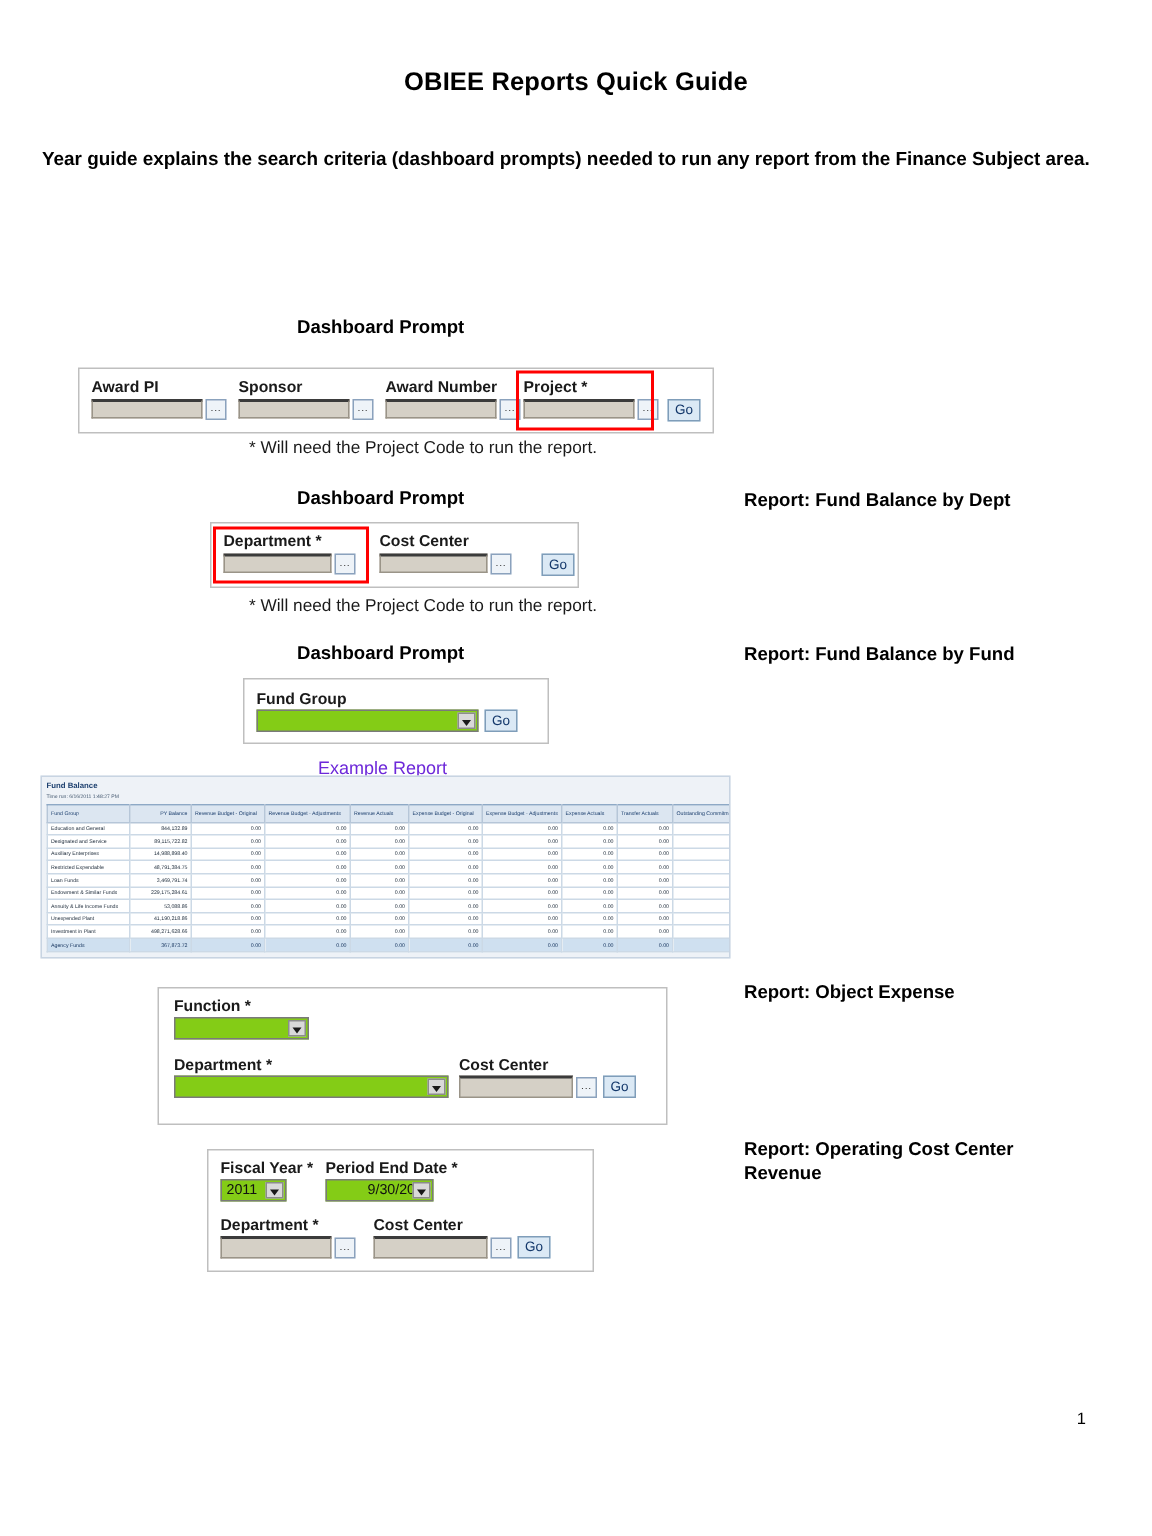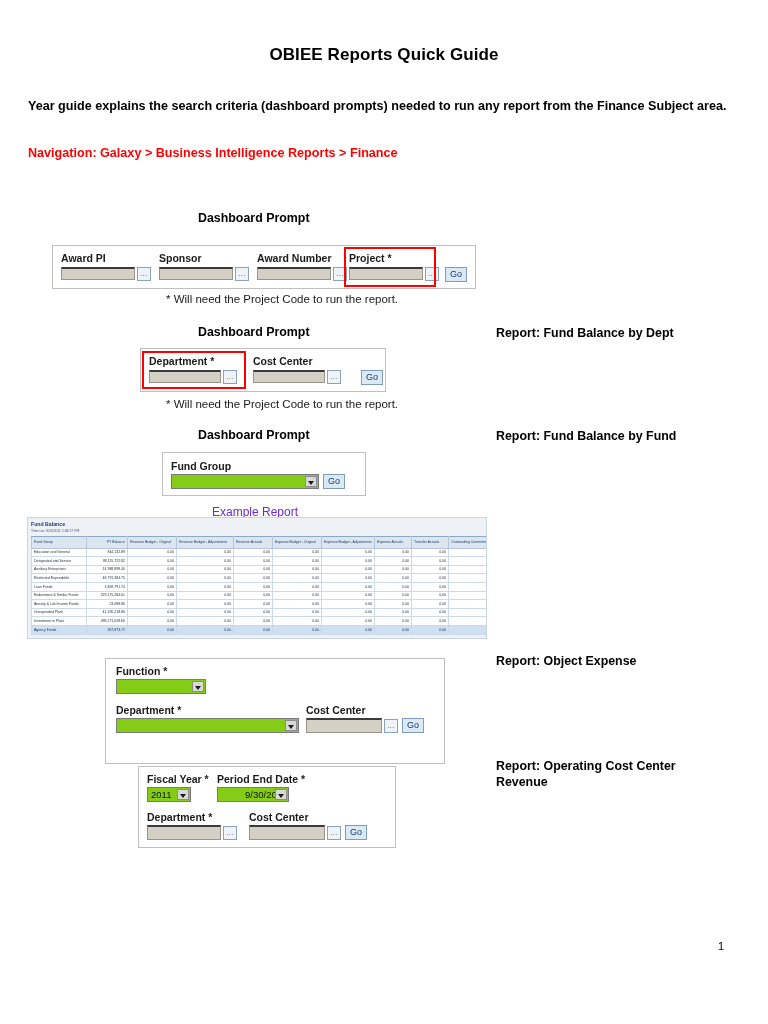--- a/index.html
+++ b/index.html
@@ -241,21 +241,20 @@
     font-size: 11px;
   }
 </style>
 </head>
 <body>
 
 <div class="page">
 
   <div class="doc-title">OBIEE Reports Quick Guide</div>
   <div class="intro">Year guide explains the search criteria (dashboard prompts) needed to run any report from the Finance Subject area.</div>
-  <div class="navigation">Navigation: Galaxy &gt; Business Intelligence Reports &gt; Finance</div>
 
   <div class="section-heading" style="left:198px; top:211px;">Dashboard Prompt</div>
 
   <div class="prompt-panel" style="left:52px; top:245px; width:424px; height:44px;">
 
     <div class="field" style="left:8px; top:6px;">
       <span class="field-label">Award PI</span>
       <span class="text-input" style="width:74px;"></span><span class="browse-btn">...</span>
     </div>
 
@@ -459,21 +458,21 @@
             <td class="num">0.00</td>
             <td class="num">0.00</td>
             <td class="num">0.00</td>
           </tr>
         </tbody>
     </table>
   </div>
 
   <div class="report-label" style="left:496px; top:653px;">Report: Object Expense</div>
 
-  <div class="prompt-panel" style="left:105px; top:658px; width:340px; height:106px;">
+  <div class="prompt-panel" style="left:105px; top:658px; width:340px; height:92px;">
 
     <div class="field" style="left:10px; top:6px;">
       <span class="field-label">Function *</span>
       <span class="select-box" style="width:90px;">
         <span></span>
         <span class="arrow"></span>
       </span>
     </div>
 
     <div class="field" style="left:10px; top:45px;">

